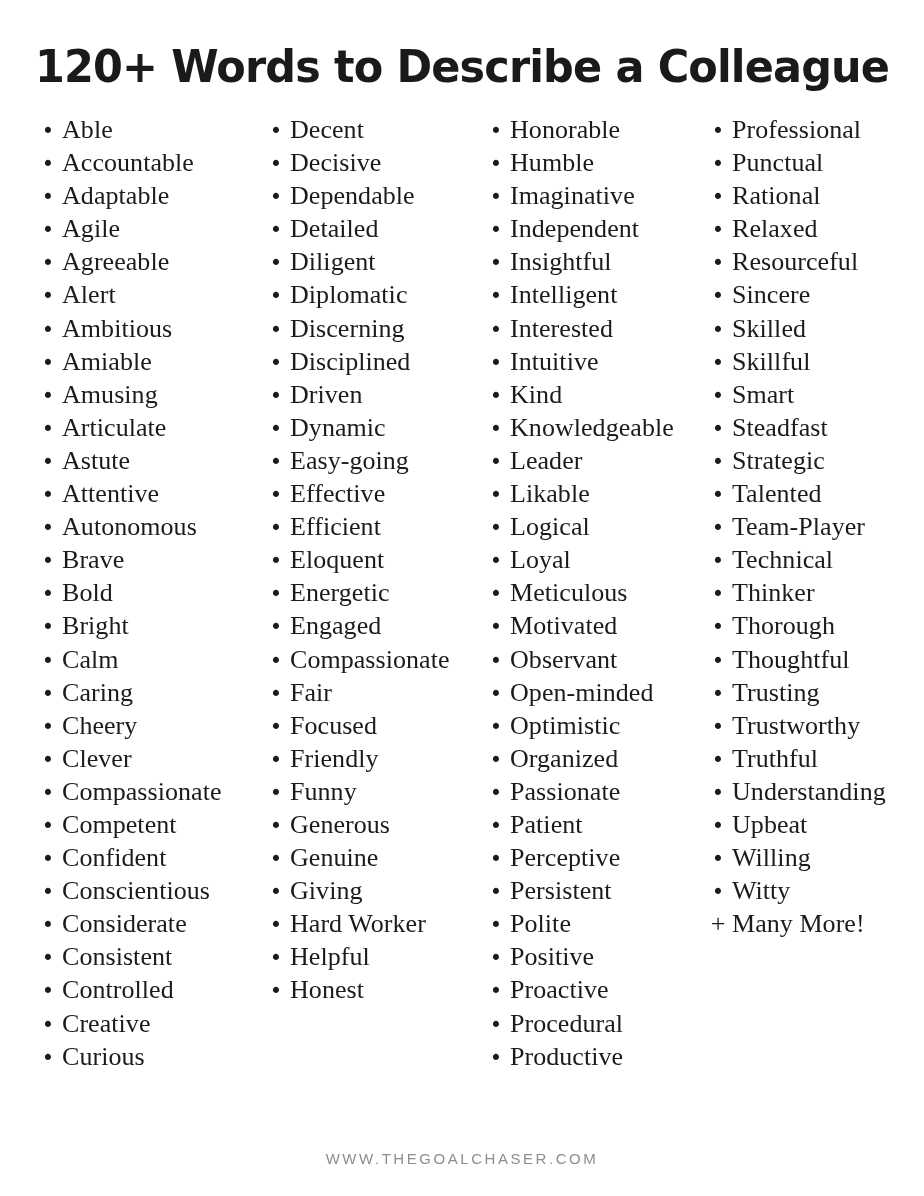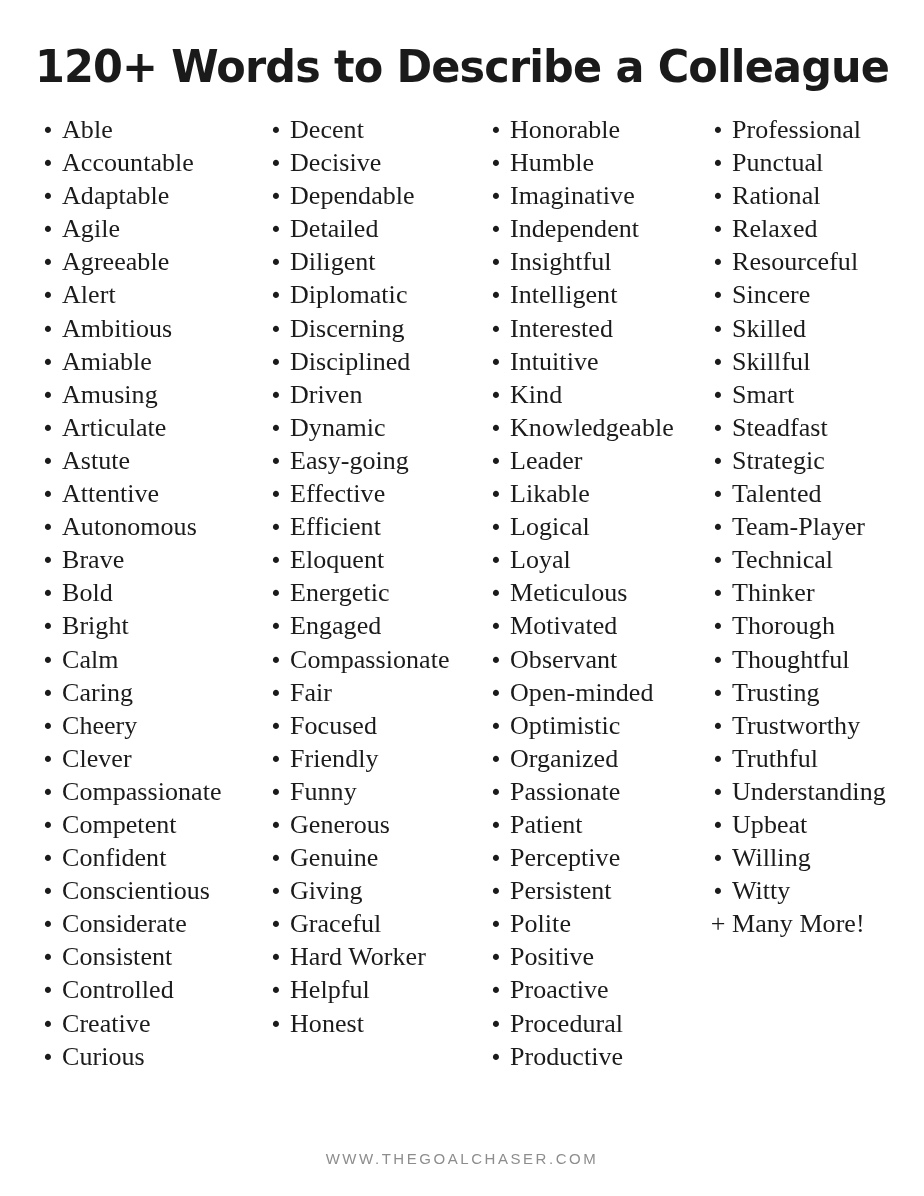--- a/index.html
+++ b/index.html
@@ -177,21 +177,20 @@
           <li class="word-item"><span class="bullet"></span><span class="word-label">Energetic</span></li>
           <li class="word-item"><span class="bullet"></span><span class="word-label">Engaged</span></li>
           <li class="word-item"><span class="bullet"></span><span class="word-label">Compassionate</span></li>
           <li class="word-item"><span class="bullet"></span><span class="word-label">Fair</span></li>
           <li class="word-item"><span class="bullet"></span><span class="word-label">Focused</span></li>
           <li class="word-item"><span class="bullet"></span><span class="word-label">Friendly</span></li>
           <li class="word-item"><span class="bullet"></span><span class="word-label">Funny</span></li>
           <li class="word-item"><span class="bullet"></span><span class="word-label">Generous</span></li>
           <li class="word-item"><span class="bullet"></span><span class="word-label">Genuine</span></li>
           <li class="word-item"><span class="bullet"></span><span class="word-label">Giving</span></li>
-          <li class="word-item"><span class="bullet"></span><span class="word-label">Graceful</span></li>
           <li class="word-item"><span class="bullet"></span><span class="word-label">Hard Worker</span></li>
           <li class="word-item"><span class="bullet"></span><span class="word-label">Helpful</span></li>
           <li class="word-item"><span class="bullet"></span><span class="word-label">Honest</span></li>
         </ul>
     </div>
 
     <div class="column col-3">
       <ul class="word-list">
           <li class="word-item"><span class="bullet"></span><span class="word-label">Honorable</span></li>
           <li class="word-item"><span class="bullet"></span><span class="word-label">Humble</span></li>

